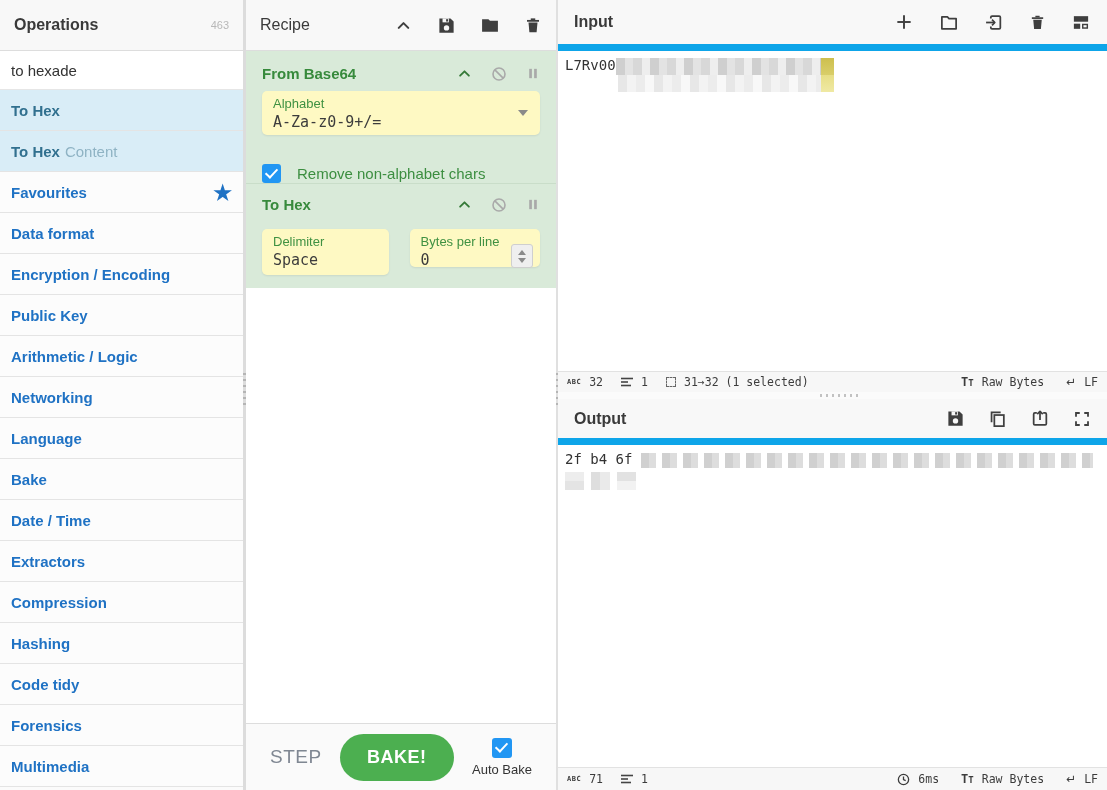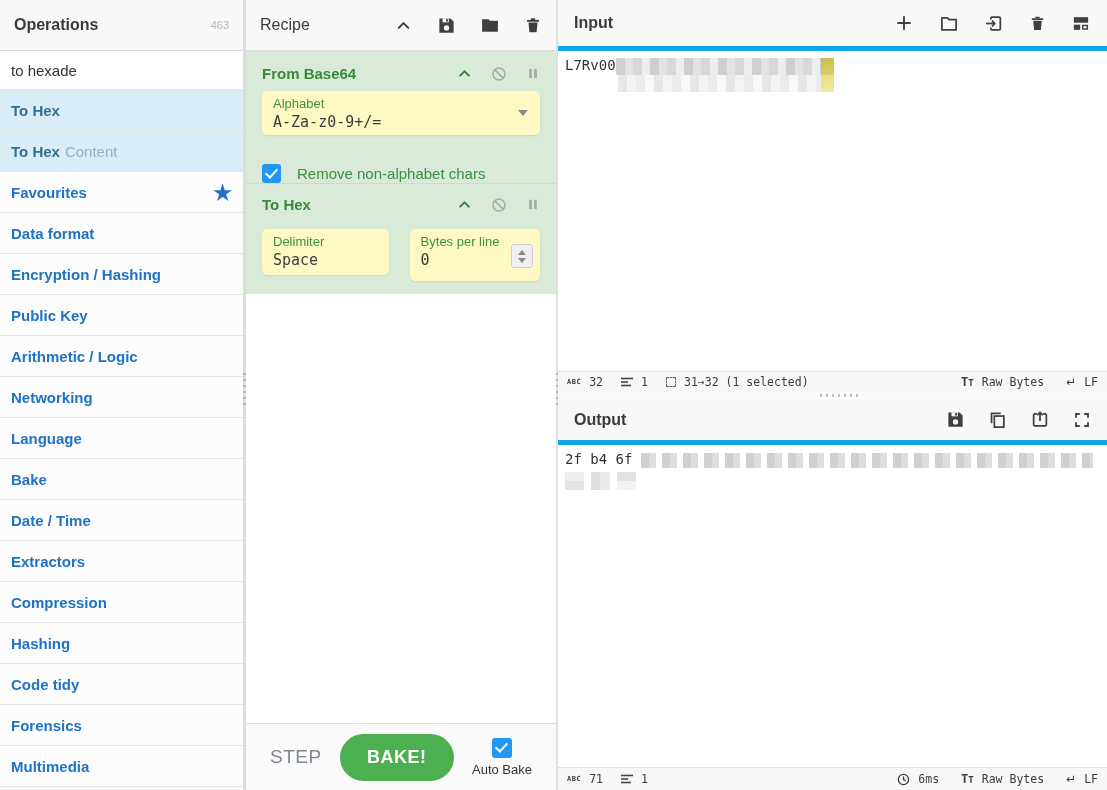--- a/index.html
+++ b/index.html
@@ -72,21 +72,21 @@
   .bake-btn { background:#4caf50; color:#fff; border:none; border-radius:25px; height:47px; padding:0 27px;
     font-size:18px; font-weight:bold; letter-spacing:0.5px; cursor:pointer; font-family:"Liberation Sans", sans-serif; }
   .autobake { display:flex; flex-direction:column; align-items:center; gap:4px; }
   .autobake .cb { width:20px; height:20px; }
   .autobake-label { font-size:13px; color:#333; }
 
   
   .io { width:549px; display:flex; flex-direction:column; }
   .io-input { height:392px; min-height:392px; display:flex; flex-direction:column; }
   .io-output { flex:1; display:flex; flex-direction:column; }
-  .panel-head { background:#f8f8f8; border-bottom:5px solid #0ea5e9; display:flex; align-items:center; padding:0 16px; }
+  .panel-head { background:#f8f8f8; border-bottom:7px solid #0ea5e9; display:flex; align-items:center; padding:0 16px; }
   .io-input .panel-head { height:51px; min-height:51px; }
   .io-output .panel-head { height:46px; min-height:46px; }
   .panel-title { font-size:16px; font-weight:bold; color:#3a3a3a; }
   .panel-content { flex:1; background:#fff; padding:6px 7px; font-family:"DejaVu Sans Mono", monospace;
     font-size:14px; color:#333; line-height:17px; cursor:text; }
   .mos { display:inline-block; vertical-align:middle; height:17px; }
   .mos1 { width:205px; background:repeating-linear-gradient(90deg,#cfcfcf 0 9px,#e3e3e3 9px 17px,#d8d8d8 17px 26px,#eeeeee 26px 34px); }
   .mos2 { width:203px; background:repeating-linear-gradient(90deg,#e7e7e7 0 9px,#f3f3f3 9px 18px,#ececec 18px 27px,#f8f8f8 27px 36px); }
   .hl1 { width:13px; background:linear-gradient(180deg,#cdbf4e,#d9ce6a); }
   .hl2 { width:13px; background:linear-gradient(180deg,#e7de85,#efe9a4); }
@@ -135,21 +135,21 @@
       <span class="suffix">Content</span>
     </div>
     <div class="sb-row fav">
       <span>Favourites</span>
       <span class="star">★</span>
     </div>
     <div class="sb-row cat">
         <span>Data format</span>
       </div>
     <div class="sb-row cat">
-        <span>Encryption / Hashing</span>
+        <span>Encryption / Encoding</span>
       </div>
     <div class="sb-row cat">
         <span>Public Key</span>
       </div>
     <div class="sb-row cat">
         <span>Arithmetic / Logic</span>
       </div>
     <div class="sb-row cat">
         <span>Networking</span>
       </div>
@@ -257,21 +257,21 @@
                 <rect x="5.5" y="4" width="4.6" height="16" fill="#a9a9a9"></rect>
                 <rect x="13.9" y="4" width="4.6" height="16" fill="#a9a9a9"></rect>
               </svg>
           </span>
         </div>
         <div class="op-args arg-row2" style="margin-top:16px; padding-bottom:13px;">
           <div class="ing" style="width:132px; height:46px;">
             <div class="ing-label">Delimiter</div>
             <input class="ing-value" value="Space" style="">
           </div>
-          <div class="ing" style="width:136px; height:52px;">
+          <div class="ing" style="width:136px; height:38px;">
             <div class="ing-label">Bytes per line</div>
             <input class="ing-value" style="width: 80px;" value="0">
             <span class="spinner">
               <span class="spin-up"></span>
               <span class="spin-dn"></span>
             </span>
           </div>
         </div>
       </div>
     </div>

